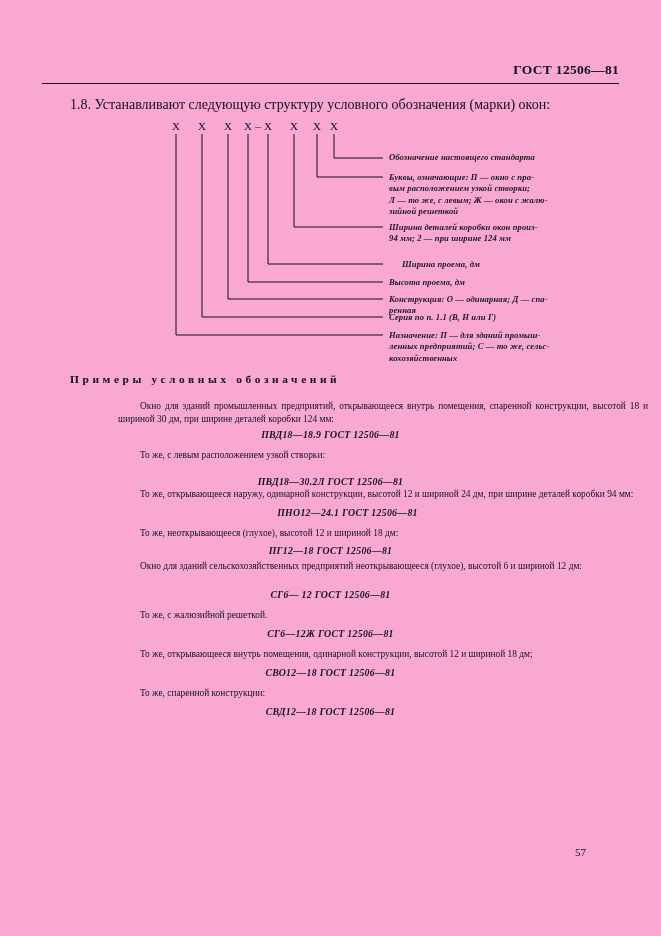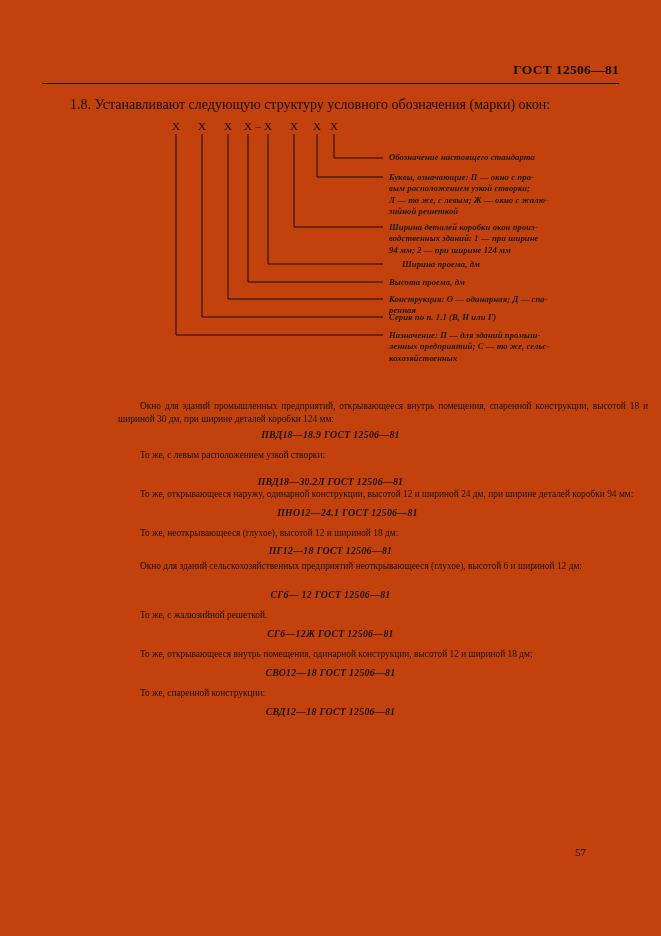--- a/index.html
+++ b/index.html
@@ -4,21 +4,21 @@
 <style>
   html, body {
     margin: 0;
     padding: 0;
     background: #8a8a8a;
   }
   .page {
     position: relative;
     width: 661px;
     height: 936px;
-    background: #c2410c;
+    background: #f9a8d4;
     margin: 0 auto;
     overflow: hidden;
     font-family: "Liberation Serif", "DejaVu Serif", serif;
     color: #111;
   }
 
   
   .hdr {
     position: absolute;
     left: 42px;
@@ -168,26 +168,25 @@
       <polyline points="176,134 176,335 383,335" fill="none" stroke="#111111" stroke-width="1"></polyline>
     </svg>
 
   <div class="leglist" id="leglist">
       <div class="legitem" style="top: 4px;">
         <div>Обозначение настоящего стандарта</div>
       </div>
       <div class="legitem" style="top: 24px;">
         <div>Буквы, означающие: П — окно с пра-</div>
         <div>вым   расположением   узкой   створки;</div>
-        <div>Л — то же, с левым; Ж — окно с жалю-</div>
+        <div>Л — то же, с левым; Ж — окон с жалю-</div>
         <div>зийной решеткой</div>
       </div>
       <div class="legitem" style="top: 74px;">
         <div>Ширина деталей коробки окон произ-</div>
-        <div>водственных     зданий:   1 — при ширине</div>
         <div>94  мм;  2   — при ширине 124 мм</div>
       </div>
       <div class="legitem" style="top: 111px; margin-left: 13px;">
         <div>Ширина проема, дм</div>
       </div>
       <div class="legitem" style="top: 129px;">
         <div>Высота проема, дм</div>
       </div>
       <div class="legitem" style="top: 146px;">
         <div>Конструкция: О — одинарная; Д — спа-</div>
@@ -196,20 +195,21 @@
       <div class="legitem" style="top: 164px;">
         <div>Серия по п. 1.1 (В, Н или Г)</div>
       </div>
       <div class="legitem" style="top: 182px;">
         <div>Назначение: П — для зданий промыш-</div>
         <div>ленных предприятий; С — то же, сельс-</div>
         <div>кохозяйственных</div>
       </div>
     </div>
 
+  <div class="exhead">Примеры условных обозначений</div>
 
   <div id="examples-container">
       <div class="para indent" style="left: 70px; top: 400px; width: 530px;">Окно для зданий промышленных предприятий, открывающееся внутрь помещения, спаренной конструкции, высотой 18 и шириной 30 дм, при ширине деталей коробки 124 мм:</div>
       <div class="code" style="top: 429px;">ПВД18—18.9 ГОСТ 12506—81</div>
       <div class="para indent" style="left: 70px; top: 449px; width: 530px;">То же, с левым расположением узкой створки:</div>
       <div class="code" style="top: 468px; margin-top: 8px;">ПВД18—30.2Л ГОСТ 12506—81</div>
       <div class="para indent" style="left: 70px; top: 488px; width: 530px;">То же, открывающееся наружу, одинарной конструкции, высотой 12 и шириной 24 дм, при ширине деталей коробки 94 мм:</div>
       <div class="code" style="top: 507px; padding-left: 17px;">ПНО12—24.1 ГОСТ 12506—81</div>
       <div class="para indent" style="left: 70px; top: 527px; width: 530px;">То же, неоткрывающееся (глухое), высотой 12 и шириной 18 дм:</div>
       <div class="code" style="top: 545px;">ПГ12—18 ГОСТ 12506—81</div>

